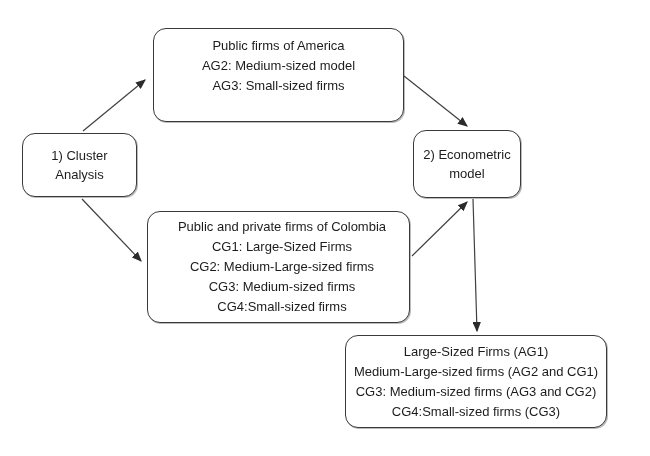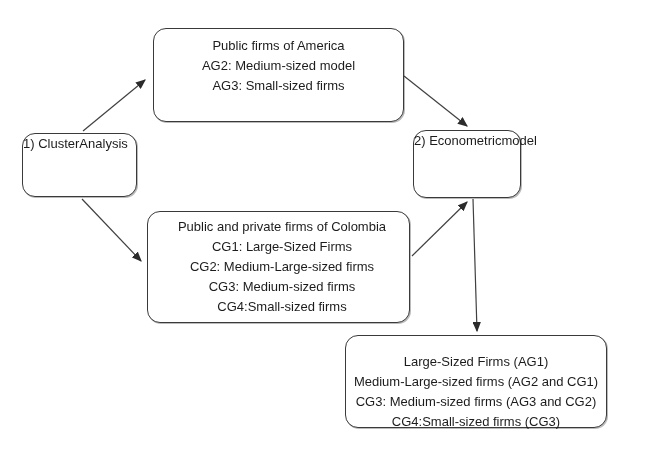--- a/index.html
+++ b/index.html
@@ -29,29 +29,29 @@
     background: #ffffff;
     border: 1.7px solid #3a3a3a;
     border-radius: 13px;
     text-align: center;
     font-size: 13px;
     line-height: 20px;
     box-shadow: 1px 1px 0 rgba(60,60,60,0.35);
   }
   .node.center-v {
     display: flex;
-    flex-direction: row;
-    justify-content: flex-start;
+    flex-direction: column;
+    justify-content: center;
     line-height: 19px;
   }
   .node-cluster      { left: 22px;  top: 133px; width: 115px; height: 64px; }
   .node-america      { left: 153px; top: 28px;  width: 251px; height: 94px;  padding-top: 7px; }
   .node-econometric  { left: 413px; top: 130px; width: 108px; height: 68px; }
   .node-colombia     { left: 147px; top: 211px; width: 263px; height: 112px; padding-top: 5px; padding-left: 7px; }
-  .node-results      { left: 345px; top: 335px; width: 262px; height: 93px;  padding-top: 16px; }
+  .node-results      { left: 345px; top: 335px; width: 262px; height: 93px;  padding-top: 6px; }
   .line { white-space: nowrap; }
 </style>
 </head>
 <body>
 
 <div class="canvas">
 
   <svg class="arrow-layer" viewBox="0 0 650 456" xmlns="http://www.w3.org/2000/svg">
     <defs>
       <marker id="ah" markerWidth="9" markerHeight="7" refX="7.5" refY="3.5" orient="auto">

